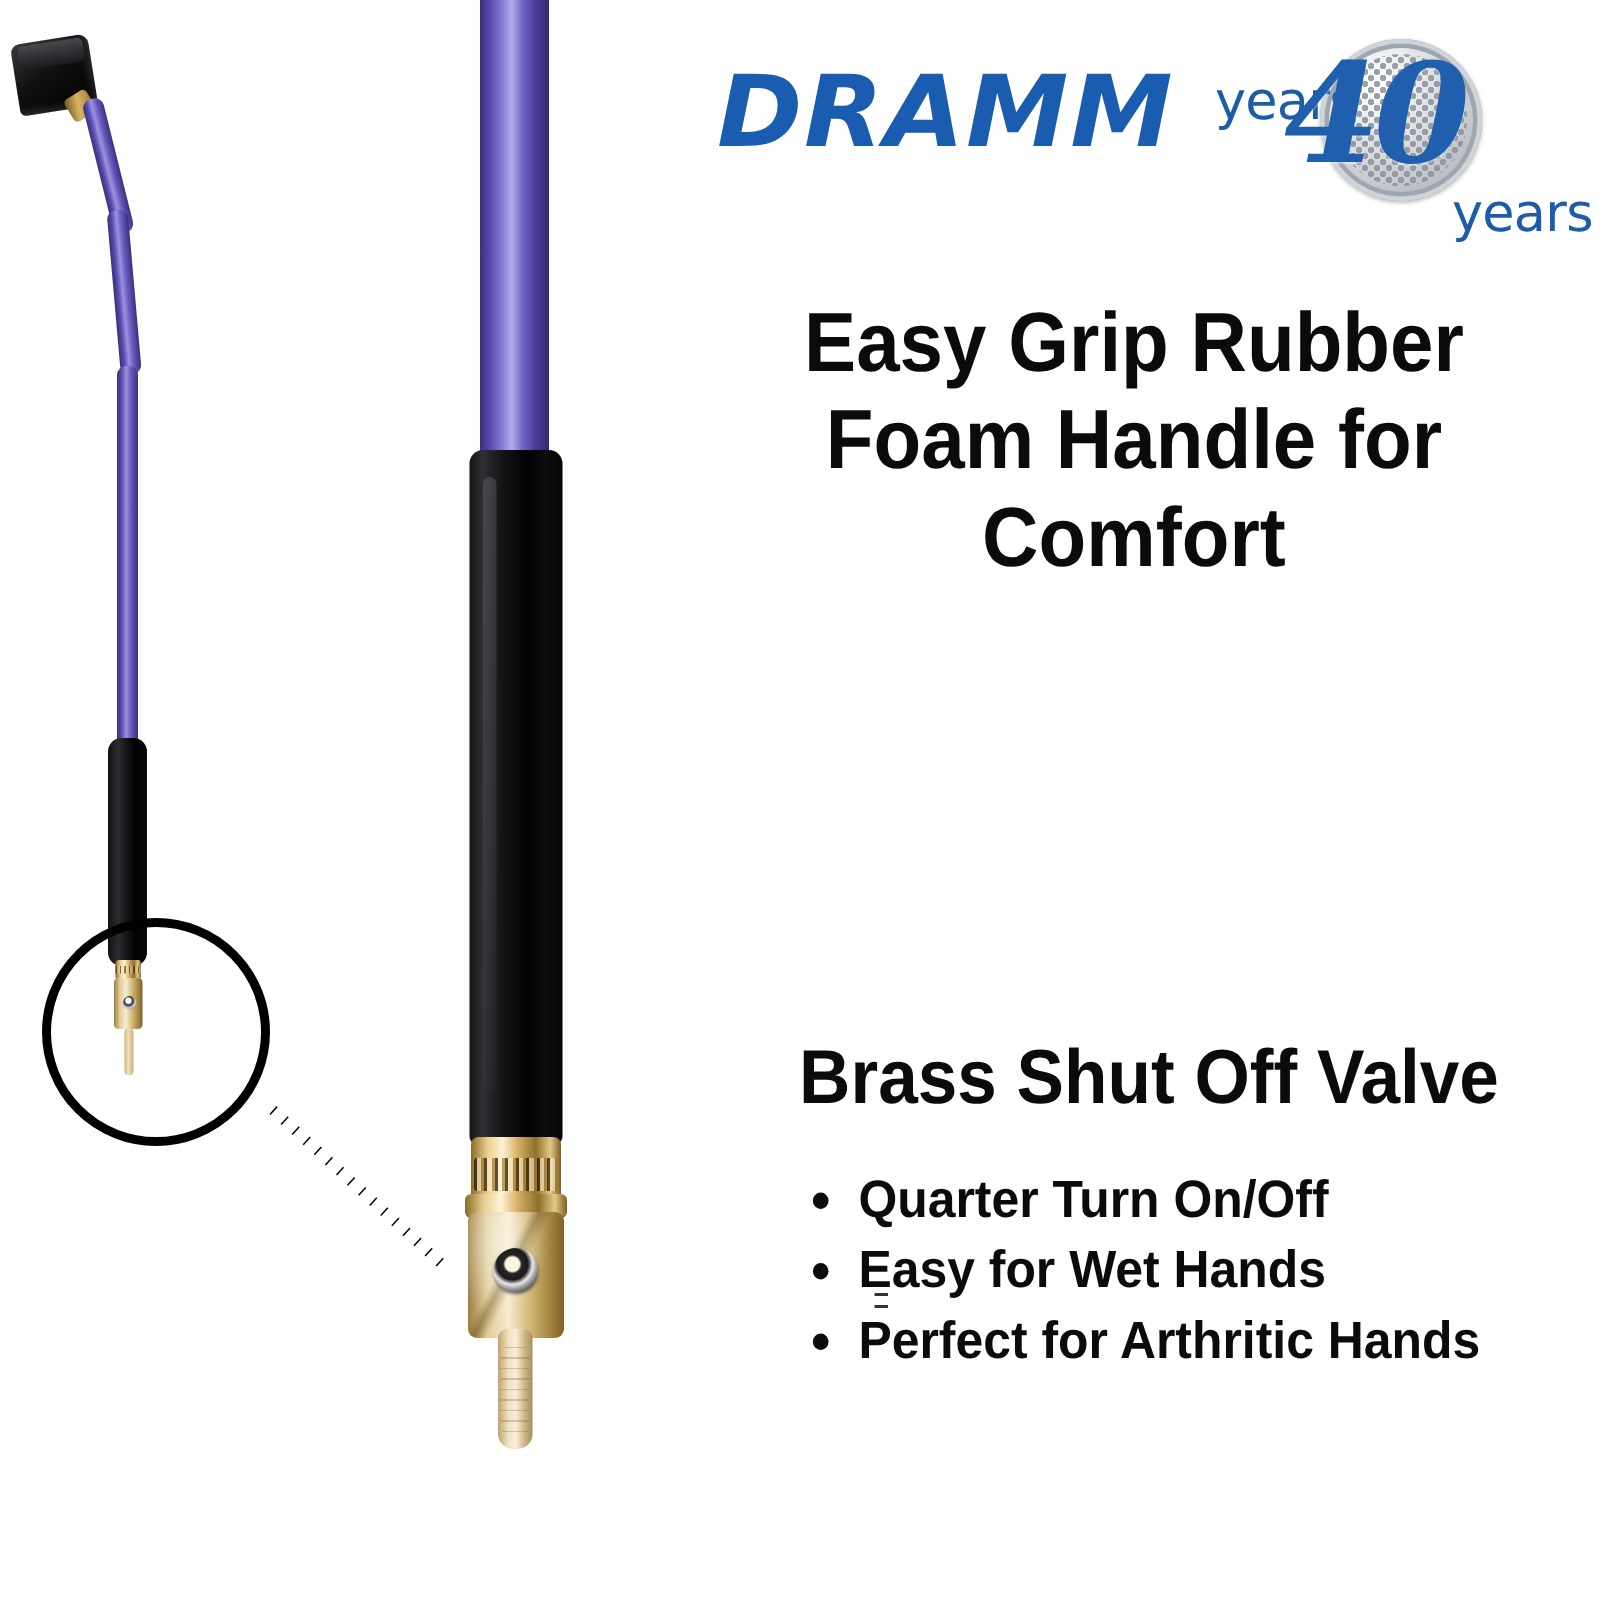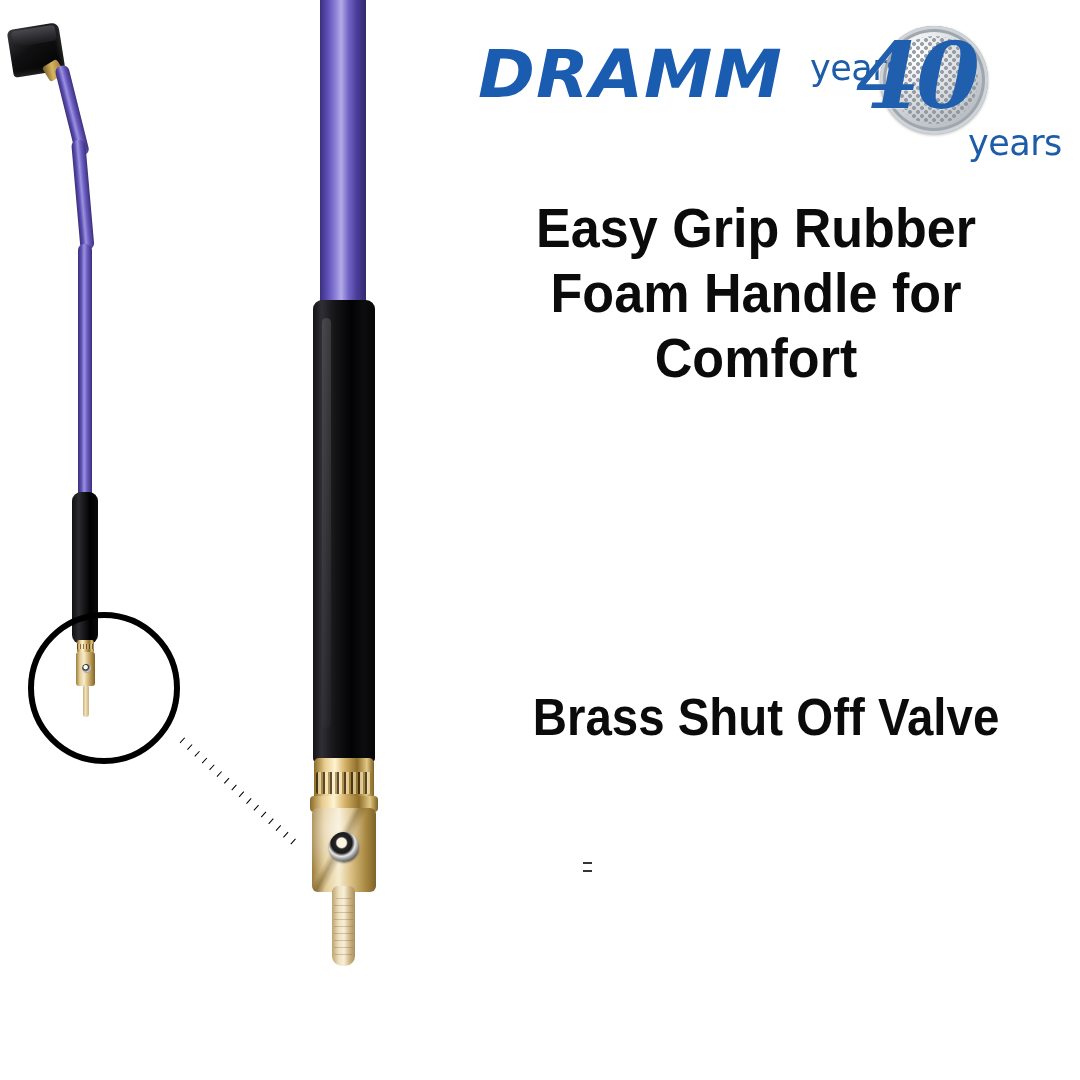--- a/index.html
+++ b/index.html
@@ -428,20 +428,34 @@
       <div id="badge-over">years</div>
       <div id="badge-80">40</div>
       <div id="badge-years">years</div>
     </div>
   </div>
 
   <div class="headline" id="headline-grip">Easy Grip Rubber Foam Handle for Comfort</div>
 
   <div class="headline" id="headline-valve">Brass Shut Off Valve</div>
 
+  <ul id="feature-list">
+    <li>
+      <span class="bullet-dot"></span>
+      <span>Quarter Turn On/Off</span>
+    </li>
+    <li>
+      <span class="bullet-dot"></span>
+      <span>Easy for Wet Hands</span>
+    </li>
+    <li>
+      <span class="bullet-dot"></span>
+      <span>Perfect for Arthritic Hands</span>
+    </li>
+  </ul>
   <div id="stray-mark"></div>
 
   <div id="wand-small">
     <div id="small-breaker-head"></div>
     <div id="small-breaker-face"></div>
     <div id="small-ferrule"></div>
 
     <div class="tube-seg" id="small-tube-a"></div>
     <div class="tube-seg" id="small-tube-b"></div>
     <div class="tube-seg" id="small-tube-c"></div>

